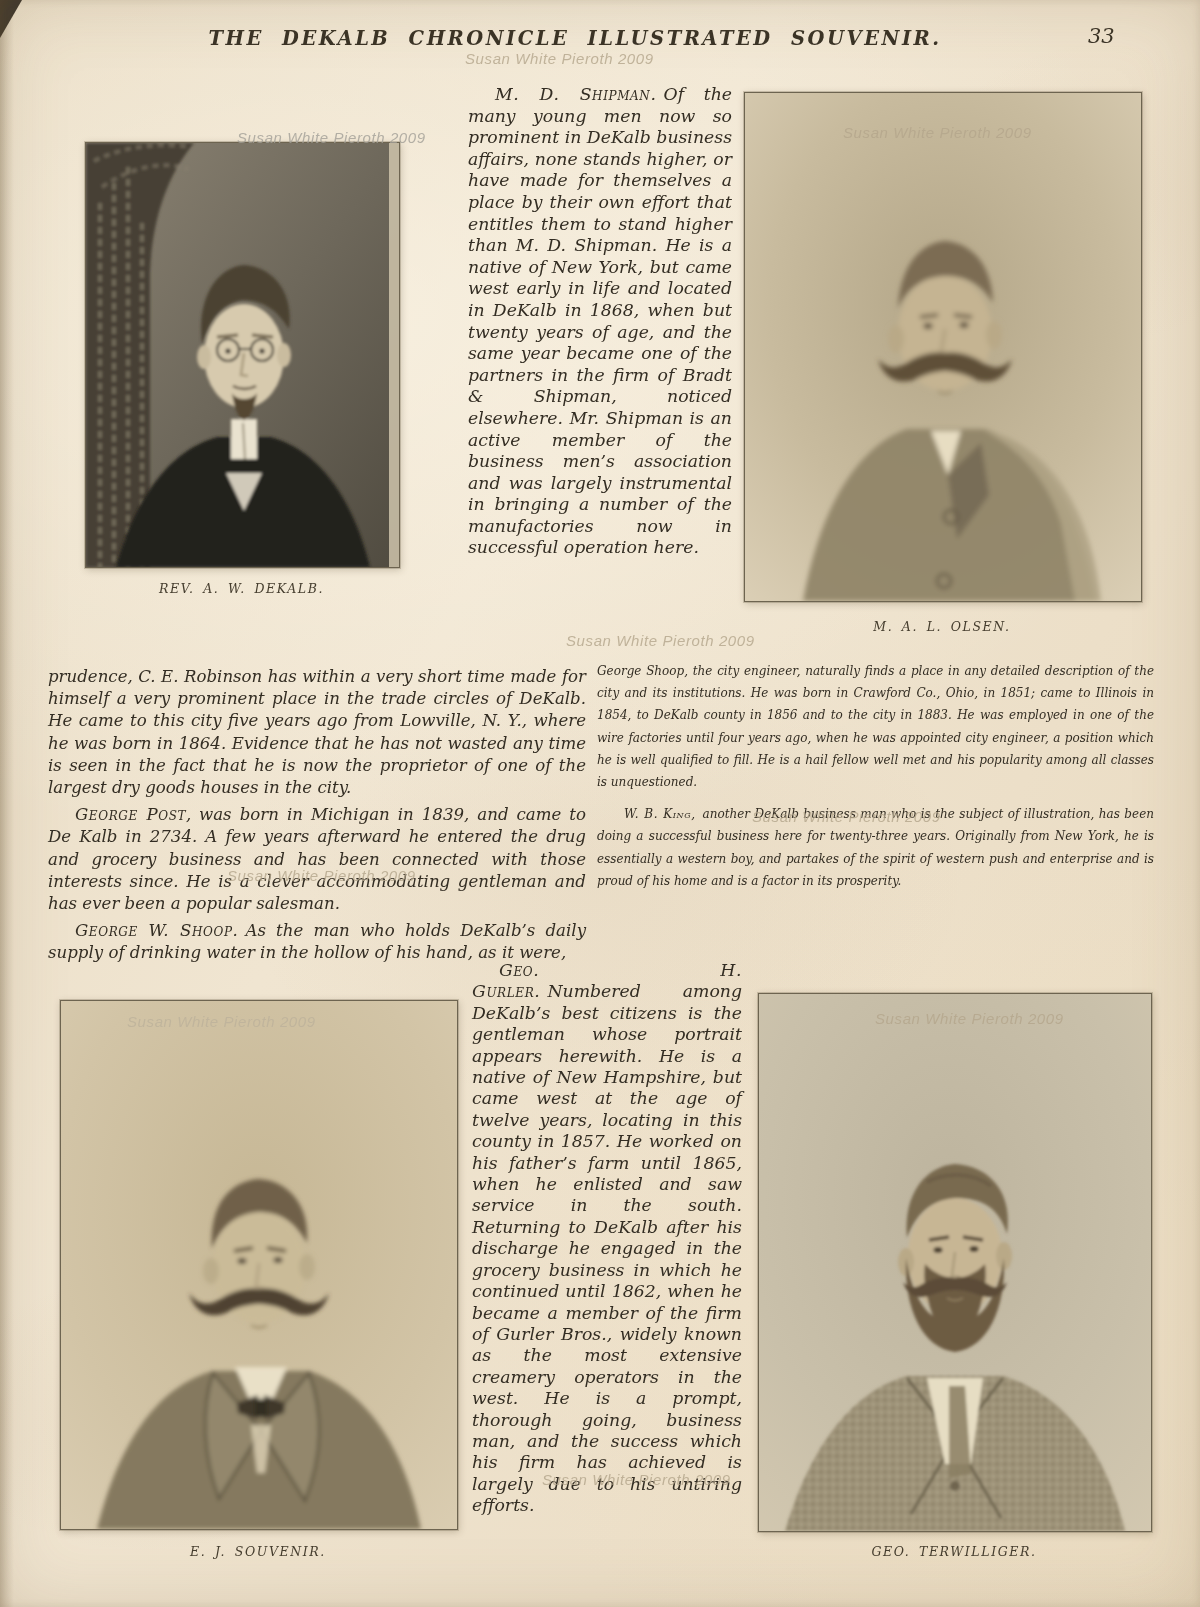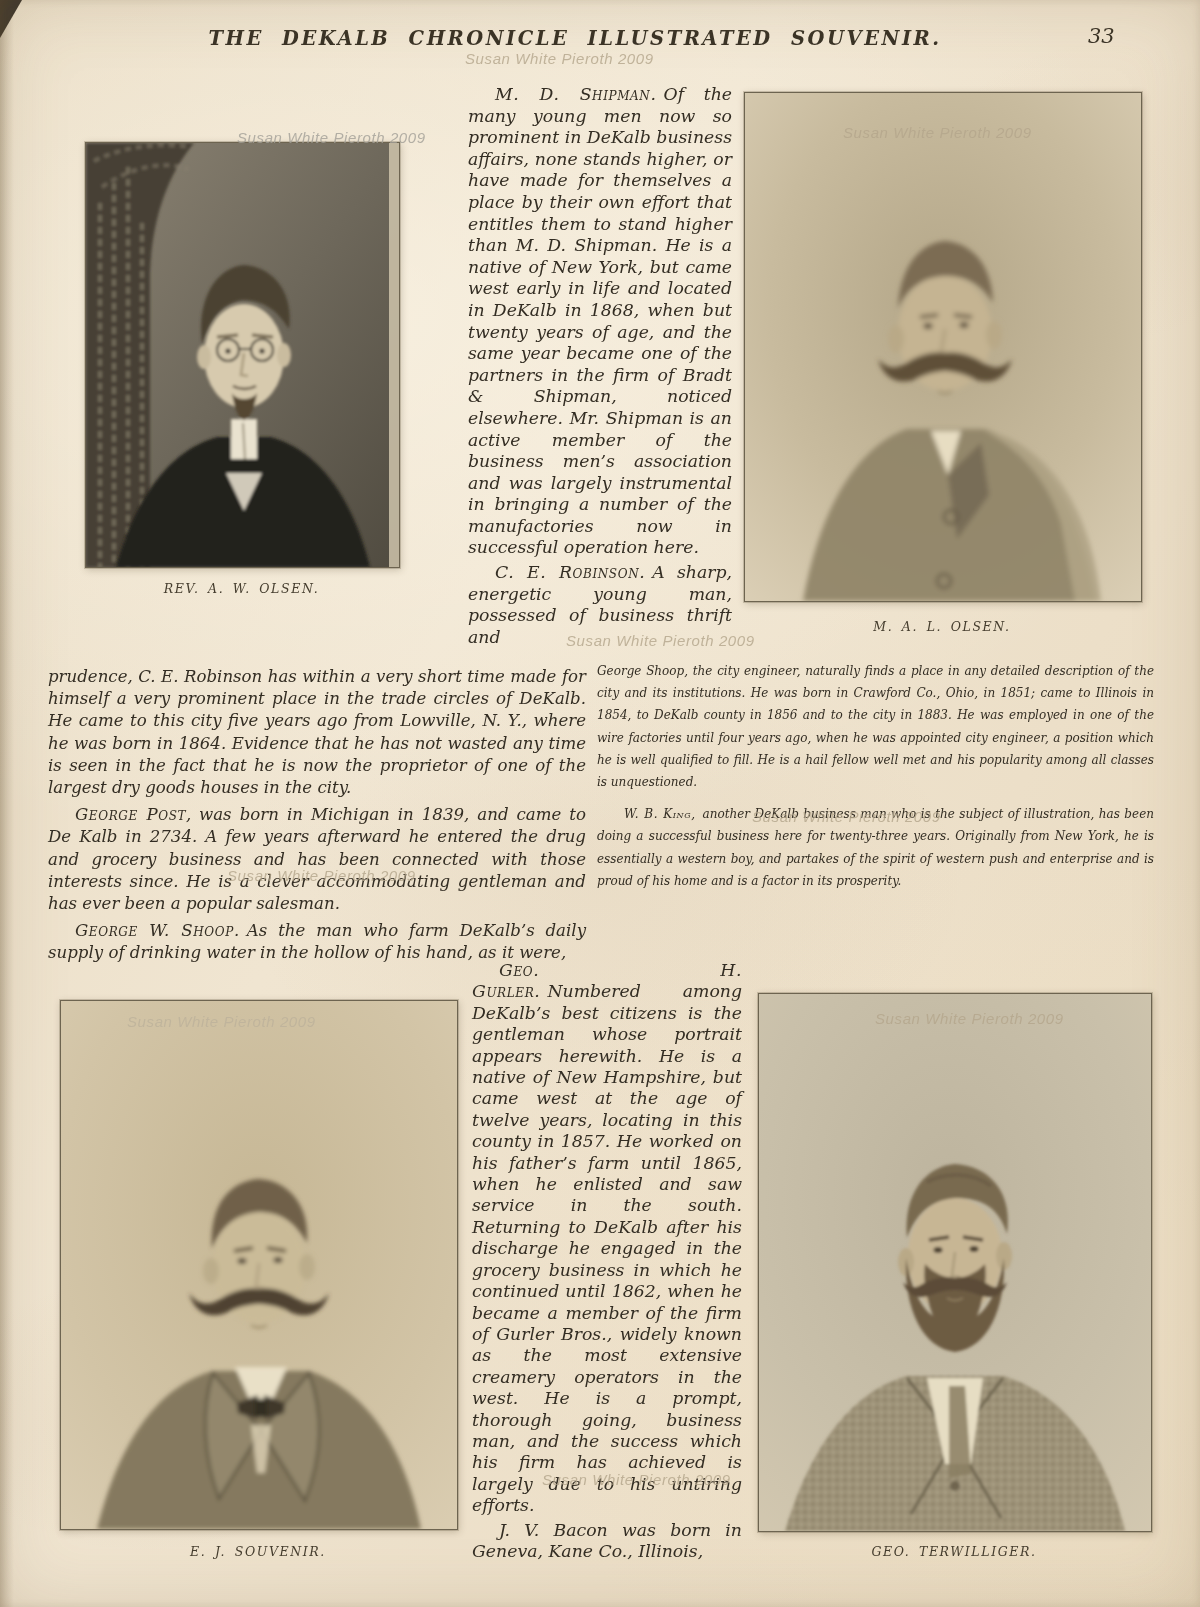--- a/index.html
+++ b/index.html
@@ -124,21 +124,21 @@
         <circle cx="142" cy="208" r="2.6" fill="#3e392e"></circle>
         <circle cx="176" cy="208" r="2.6" fill="#3e392e"></circle>
         <path d="M131 194 L152 192 M166 192 L187 194" stroke="#55482f" stroke-width="3" opacity=".8"></path>
         <path d="M158 210 L155 232 L162 233" stroke="#a89a7c" stroke-width="2.5" fill="none"></path>
         <path d="M147 243 C154 247 163 247 170 243" stroke="#5c4e3b" stroke-width="2.5" fill="none"></path>
         <path d="M146 250 C149 270 154 276 158 277 C163 276 168 269 171 250 C166 258 150 258 146 250 Z" fill="#554630"></path>
       </g>
       <rect x="303" y="0" width="10" height="424" fill="#cfc4ab" opacity=".85"></rect>
     </svg>
   </figure>
-  <figcaption class="caption cap-stark">REV. A. W. OLSEN.</figcaption>
+  <figcaption class="caption cap-stark">REV. A. W. DEKALB.</figcaption>
 
   <figure class="photo fig-olsen">
     <svg viewBox="0 0 396 508" aria-hidden="true">
       <defs>
         <radialGradient id="ol-bg" cx=".5" cy=".42" r=".8">
           <stop offset="0" stop-color="#b3a688"></stop>
             <stop offset=".55" stop-color="#c8bb9e"></stop>
           <stop offset="1" stop-color="#ddd1b8"></stop>
         </radialGradient>
         <filter id="ol-soft">
@@ -166,34 +166,31 @@
         <path d="M193 298 C197 301 203 301 207 298" stroke="#8f8060" stroke-width="2" fill="none"></path>
       </g>
     </svg>
   </figure>
   <figcaption class="caption cap-olsen">M. A. L. OLSEN.</figcaption>
 
   <section class="col col-top-mid">
     <p class="indent">
       <span class="lead">M. D. Shipman.</span><span>Of the many young men now so prominent in DeKalb business affairs, none stands higher, or have made for themselves a place by their own effort that entitles them to stand higher than M. D. Shipman. He is a native of New York, but came west early in life and located in DeKalb in 1868, when but twenty years of age, and the same year became one of the partners in the firm of Bradt &amp; Shipman, noticed elsewhere. Mr. Shipman is an active member of the business men’s association and was largely instrumental in bringing a number of the manufactories now in successful operation here.</span>
     </p>
-    <p class="indent">
-      <span class="lead">C. E. Robinson.</span><span>A sharp, energetic young man, possessed of business thrift and</span>
-    </p>
   </section>
 
   <section class="col col-mid-left">
     <p>
       <span>prudence, C. E. Robinson has within a very short time made for himself a very prominent place in the trade circles of DeKalb. He came to this city five years ago from Lowville, N. Y., where he was born in 1864.  Evidence that he has not wasted any time is seen in the fact that he is now the proprietor of one of the largest dry goods houses in the city.</span>
     </p>
     <p class="indent">
       <span class="lead">George Post,</span><span>was born in Michigan in 1839, and came to De Kalb in 2734.  A few years afterward he entered the drug and grocery business and has been connected with those interests since. He is a clever accommodating gentleman and has ever been a popular salesman.</span>
     </p>
     <p class="indent">
-      <span class="lead">George W. Shoop.</span><span>As the man who farm DeKalb’s daily supply of drinking water in the hollow of his hand, as it were,</span>
+      <span class="lead">George W. Shoop.</span><span>As the man who holds DeKalb’s daily supply of drinking water in the hollow of his hand, as it were,</span>
     </p>
   </section>
 
   <section class="col col-mid-right">
     <p>
       <span>George Shoop, the city engineer, naturally finds a place in any detailed description of the city and its institutions.  He was born in Crawford Co., Ohio, in 1851; came to Illinois in 1854, to DeKalb county in 1856 and to the city in 1883.  He was employed in one of the wire factories until four years ago, when he was appointed city engineer, a position which he is well qualified to fill. He is a hail fellow well met and his popularity among all classes is unquestioned.</span>
     </p>
     <p class="indent">
       <span class="lead">W. B. King,</span><span>another DeKalb business man who is the subject of illustration, has been doing a successful business here for twenty-three years.  Originally from New York, he is essentially a western boy, and partakes of the spirit of western push and enterprise and is proud of his home and is a factor in its prosperity.</span>
     </p>
@@ -232,23 +229,20 @@
         <path d="M156 300 C172 289 186 286 198 288 C210 286 224 289 240 300 C252 306 262 301 268 292 C262 314 244 319 227 310 C216 305 206 303 198 303 C190 303 180 305 169 310 C152 319 134 314 128 292 C134 301 144 306 156 300 Z" fill="#4f4231"></path>
         <path d="M190 324 C195 327 201 327 206 324" stroke="#94845f" stroke-width="2" fill="none"></path>
       </g>
     </svg>
   </figure>
   <figcaption class="caption cap-wiswall">E. J. SOUVENIR.</figcaption>
 
   <section class="col col-bot-mid">
     <p class="indent">
       <span class="lead">Geo. H. Gurler.</span><span>Numbered among DeKalb’s best citizens is the gentleman whose portrait appears herewith.  He is a native of New Hampshire, but came west at the age of twelve years, locating in this county in 1857. He worked on his father’s farm until 1865, when he enlisted and saw service in the south.  Returning to DeKalb after his discharge he engaged in the grocery business in which he continued until 1862, when he became a member of the firm of Gurler Bros., widely known as the most extensive creamery operators in the west.  He is a prompt, thorough going, business man, and the success which his firm has achieved is largely due to his untiring efforts.</span>
-    </p>
-    <p class="indent">
-      <span>J. V. Bacon was born in Geneva, Kane Co., Illinois,</span>
     </p>
   </section>
 
   <figure class="photo fig-terwilliger">
     <svg viewBox="0 0 392 537" aria-hidden="true">
       <defs>
         <radialGradient id="te-bg" cx=".48" cy=".38" r=".85">
           <stop offset="0" stop-color="#bdb49e"></stop>
             <stop offset=".6" stop-color="#c9c0aa"></stop>
           <stop offset="1" stop-color="#d4c9b1"></stop>

